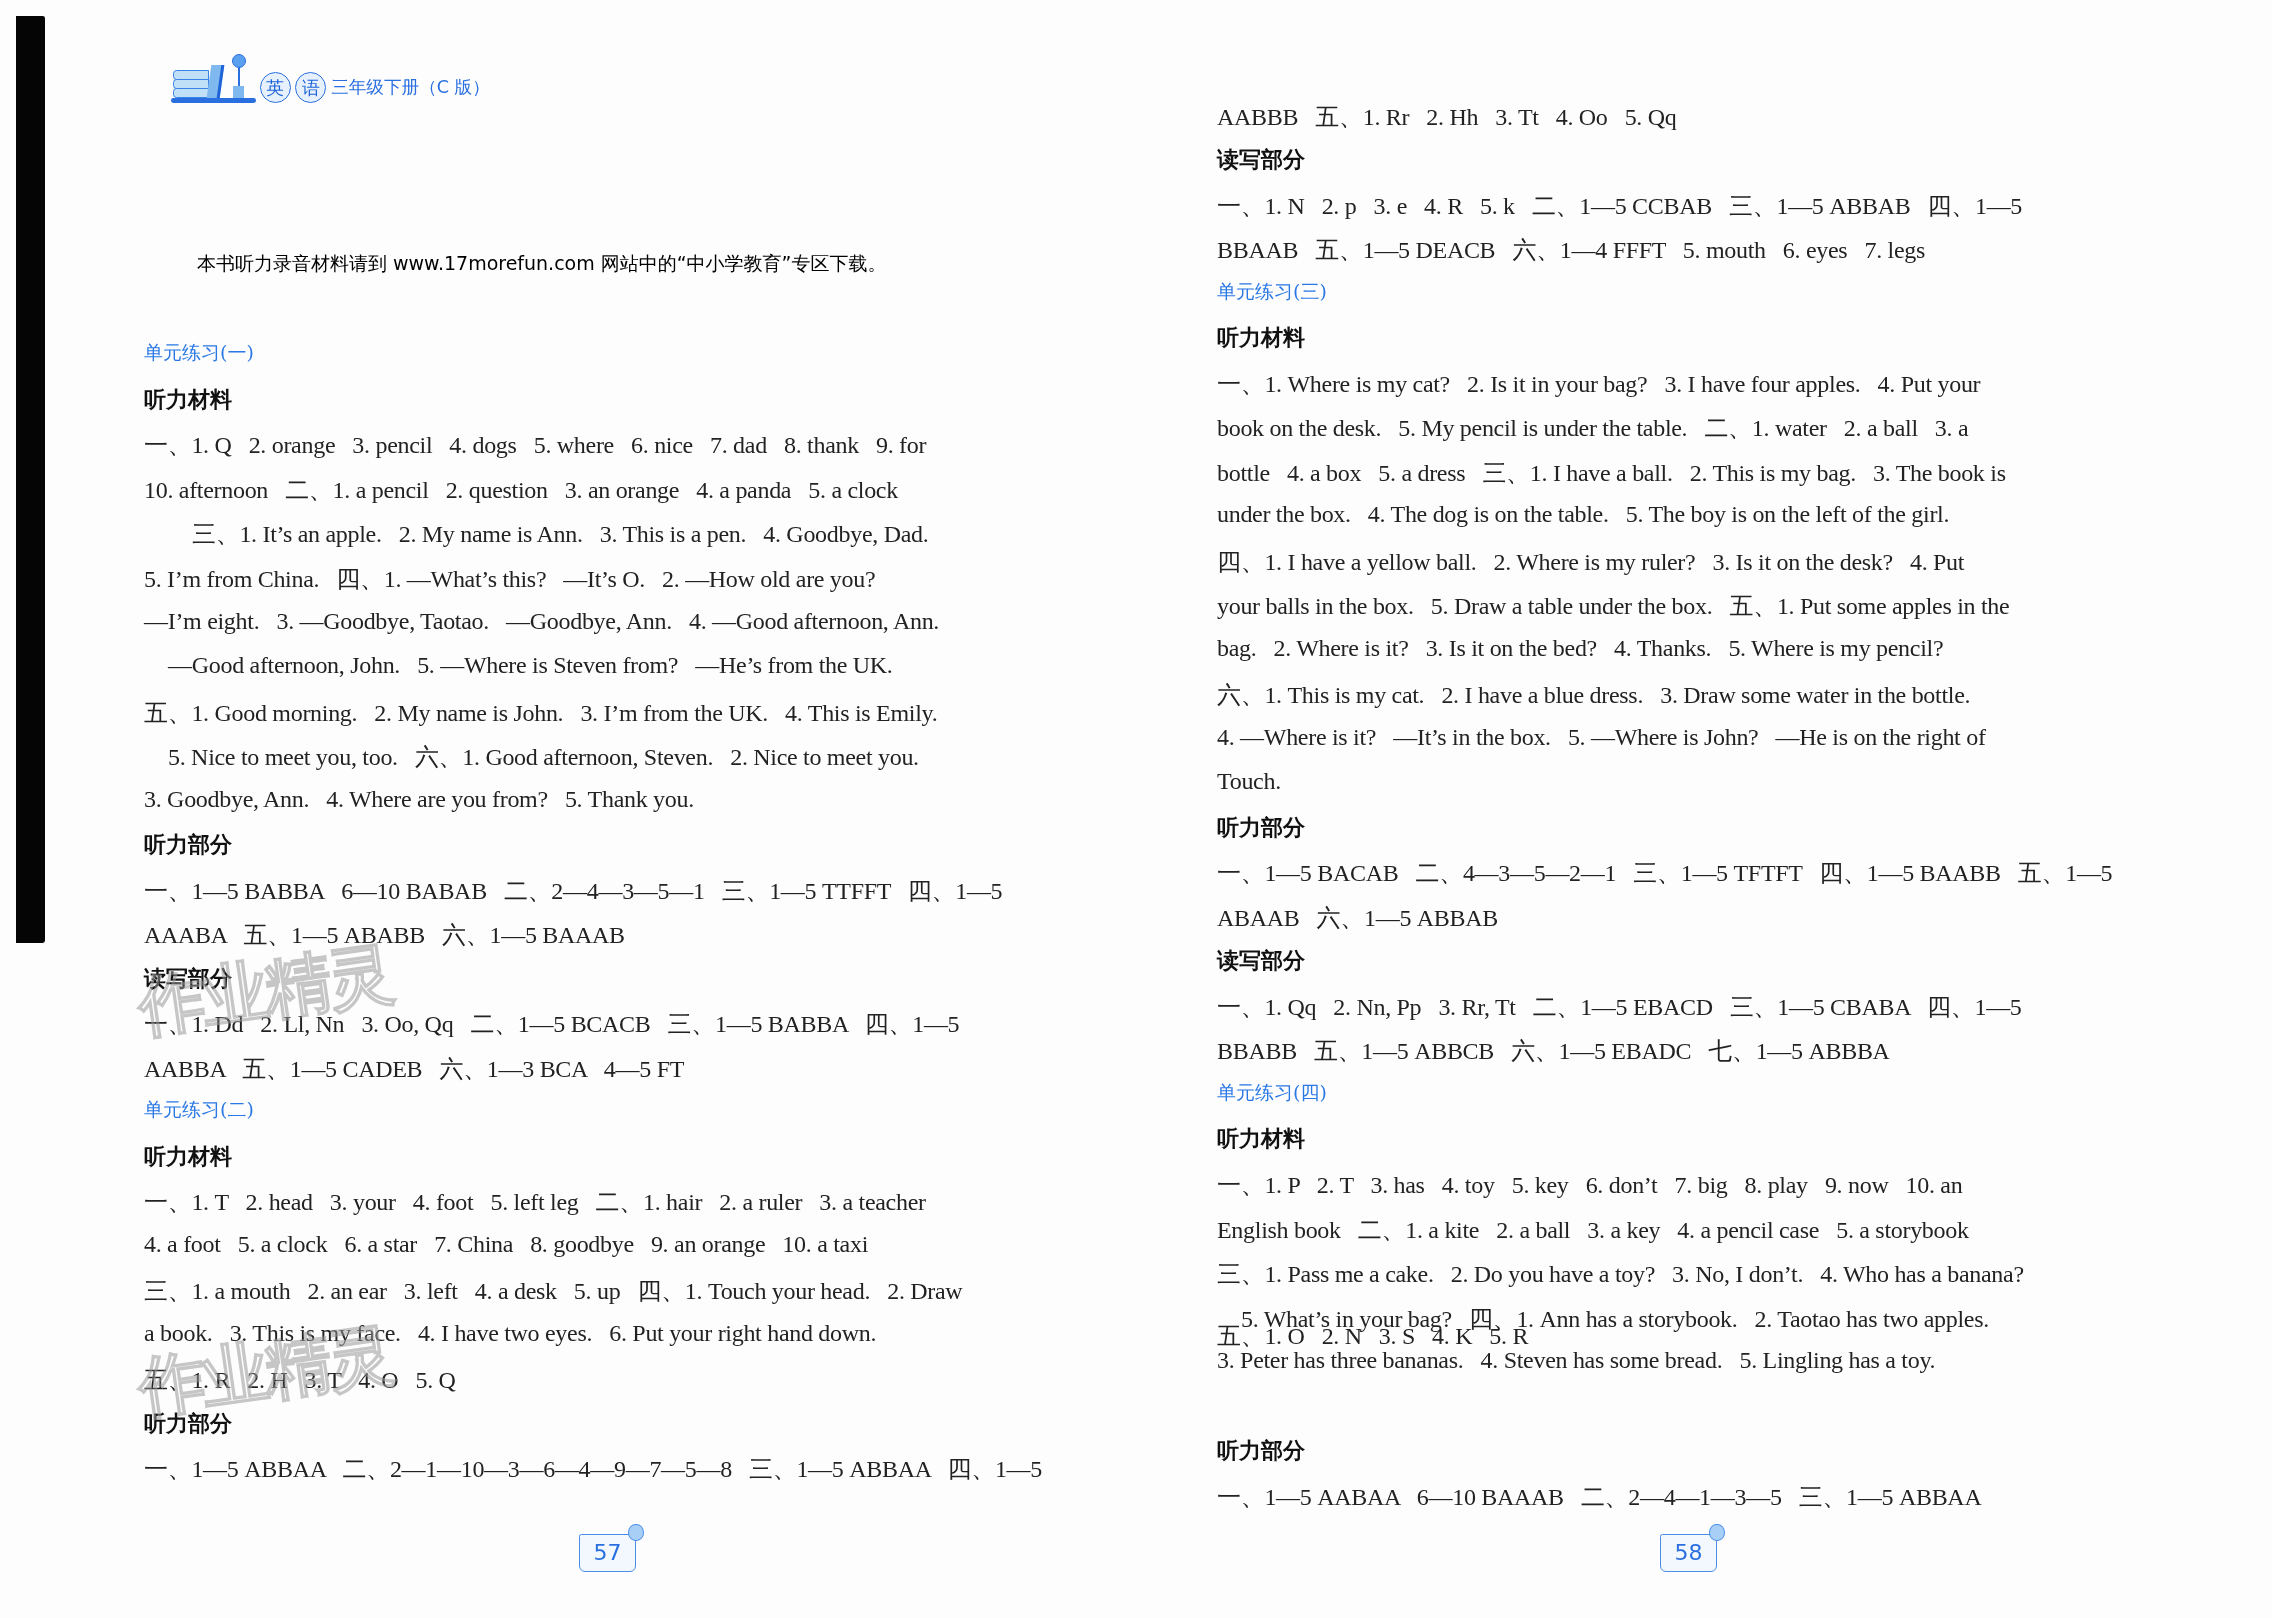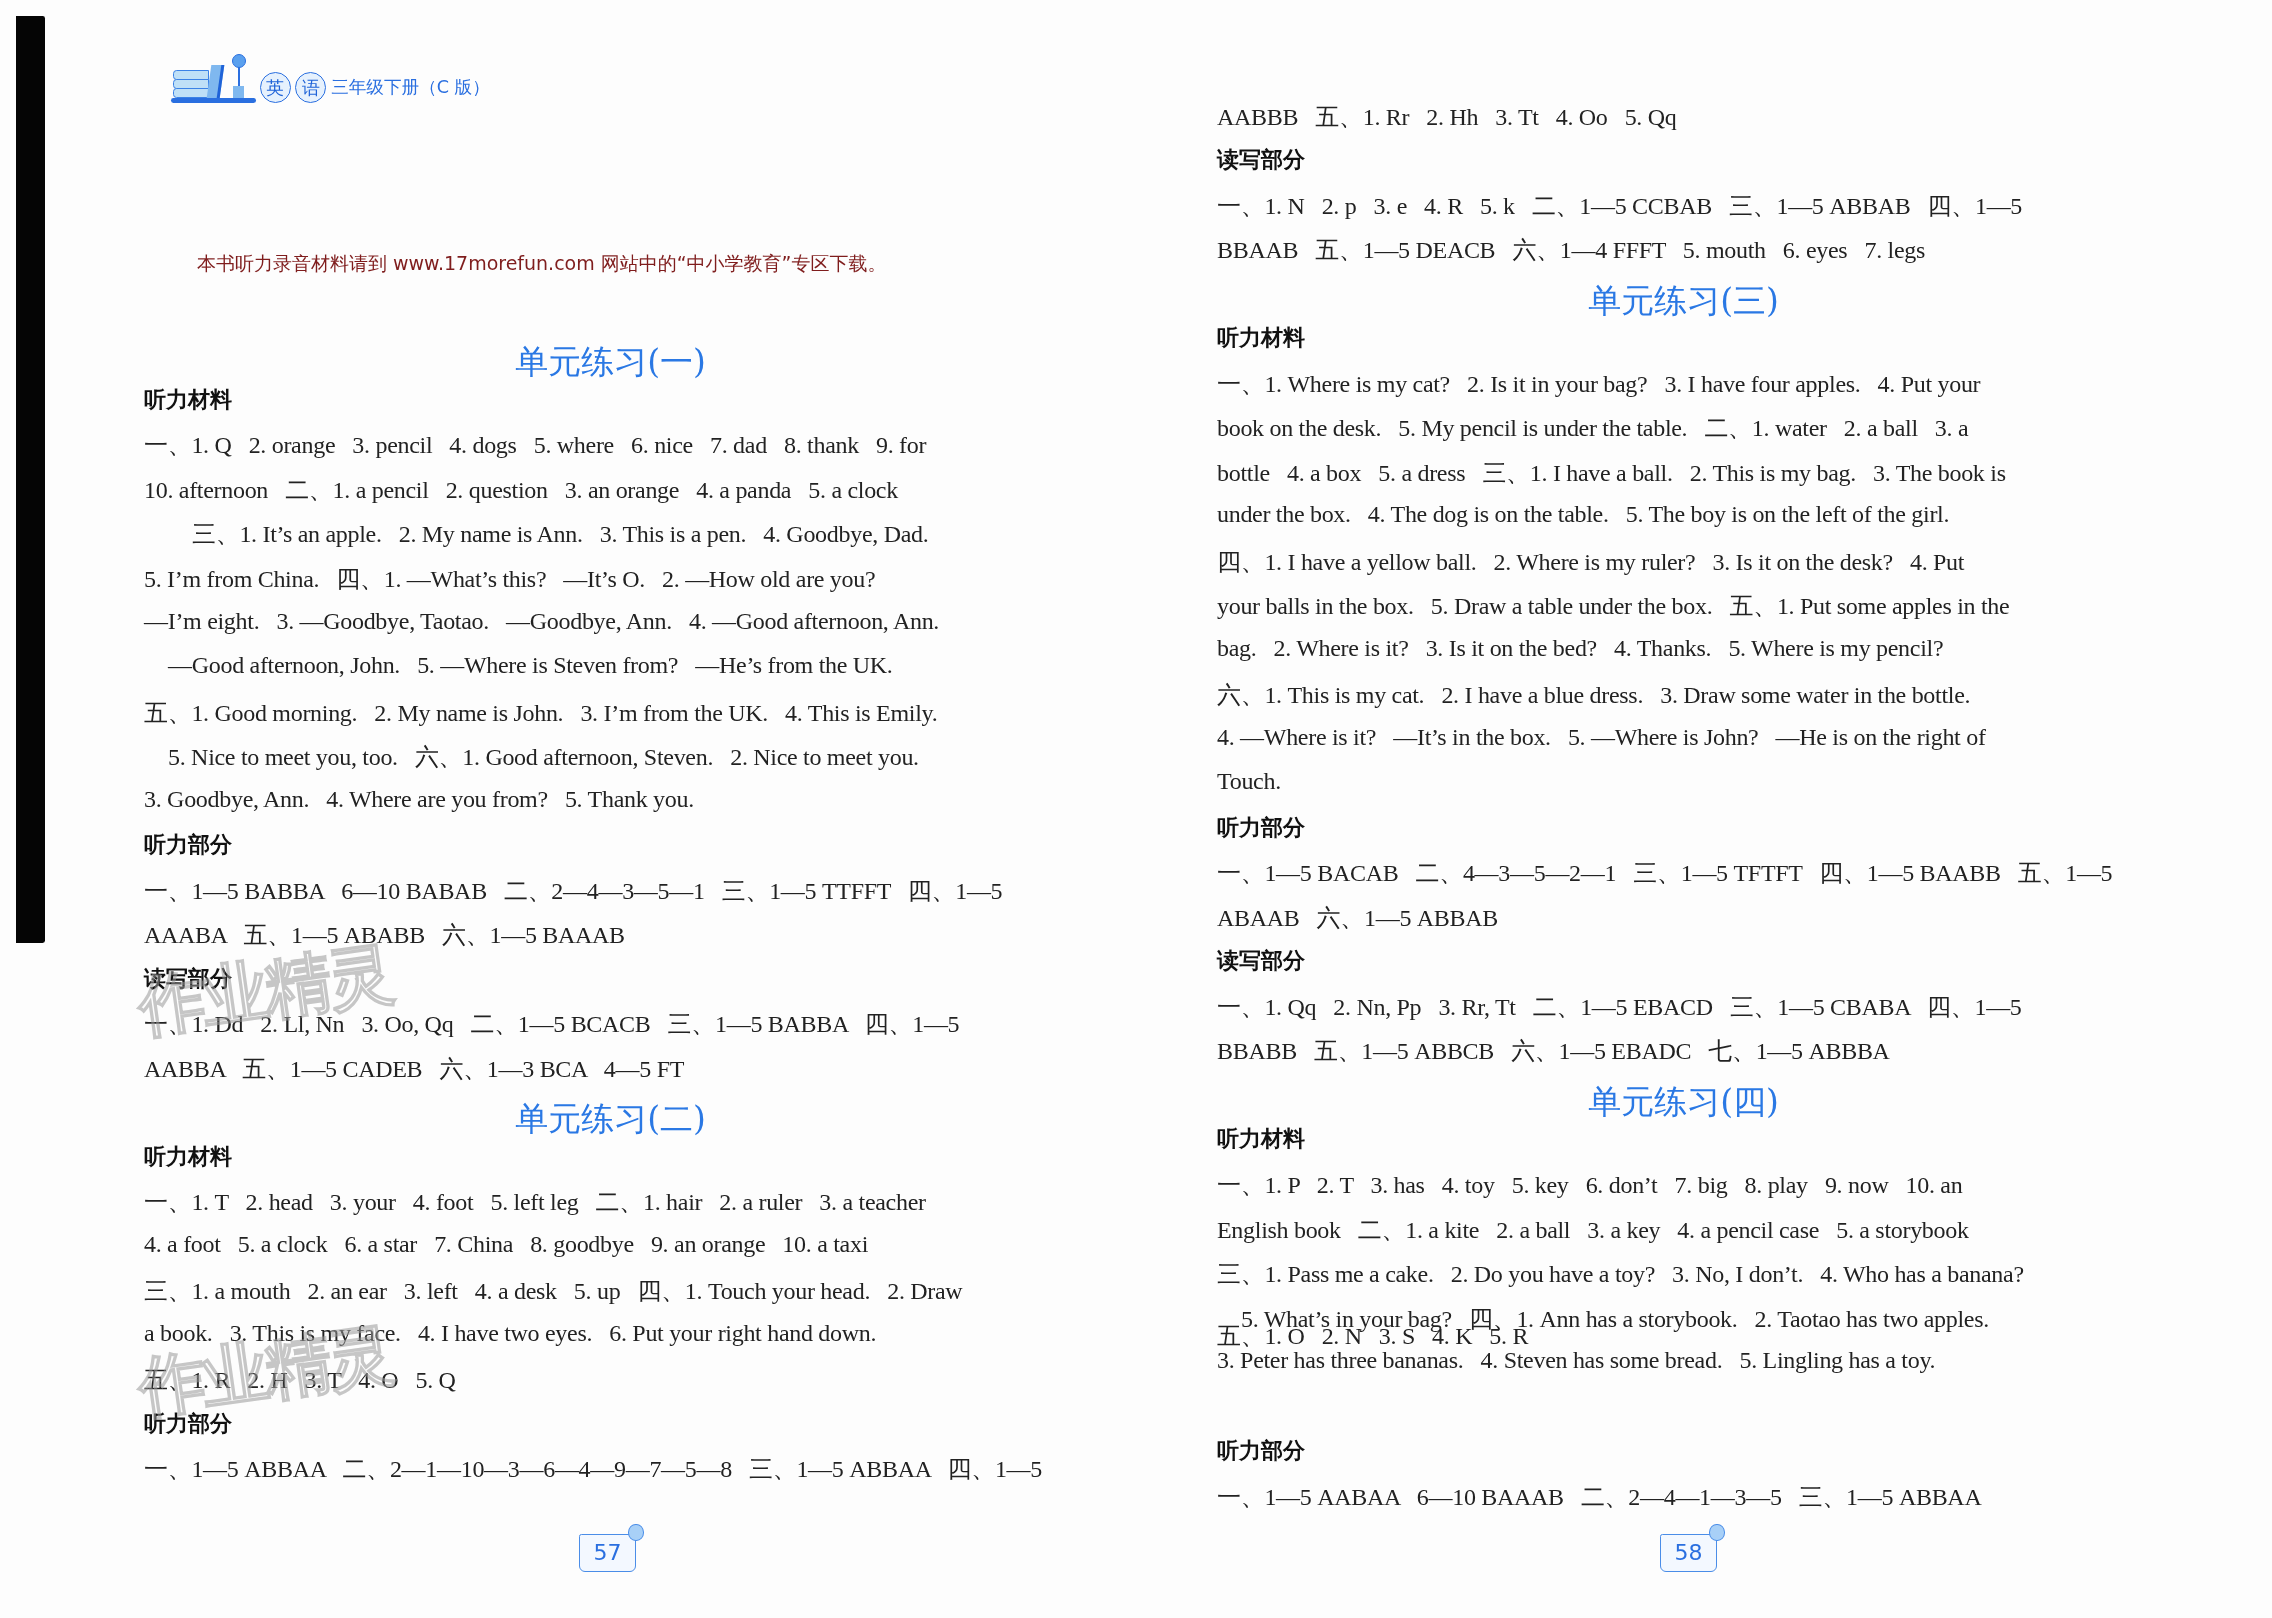--- a/index.html
+++ b/index.html
@@ -16,22 +16,22 @@
   .logo .book { position:absolute; left:2.4px; width:34px; height:7.9px; background:#bfe0f7; border:1.2px solid #3b82e6; border-radius:3.6px 0 0 3.6px; }
   .logo .upright { position:absolute; left:38px; bottom:4.8px; width:9.7px; height:33px; background:#7fb8ef; border-right:3.6px solid #1f63d8; transform:skewX(-8deg); }
   .logo .pot { position:absolute; left:62px; bottom:4.8px; width:11px; height:12px; background:#7fb8ef; }
   .logo .stem { position:absolute; left:67px; bottom:17px; width:1.8px; height:20.6px; background:#2a6fe0; }
   .logo .flower { position:absolute; left:61px; bottom:35px; width:12px; height:12px; border-radius:50%; background:#5aa0ee; border:1.2px solid #2a6fe0; }
   .circ { display:inline-flex; width:29px; height:29px; border:1.8px solid #2a6fe0; border-radius:50%; align-items:center; justify-content:center;
           color:#1f63d8; font-family:"DejaVu Sans",sans-serif; font-size:18px; background:#e6f1fd; margin-right:1.2px; }
   .header-sub { color:#2a6fe0; font-family:"DejaVu Sans",sans-serif; font-size:17.6px; padding-bottom:3.6px; }
   .title { position:absolute; left:0; width:933px; top:144px; text-align:center; color:#1a66e8;
            font-family:"DejaVu Sans",sans-serif; font-weight:bold; font-size:35px; letter-spacing:2.4px; }
-  .note { position:absolute; left:53px; top:251px; font-family:"DejaVu Sans",sans-serif; font-size:19px; color:#7f1d1d; }
-  .unit { position:absolute; left:0; width:933px; text-align:center; color:#2a78e4; font-size:33px; font-family:"DejaVu Serif",serif; }
+  .note { position:absolute; left:53px; top:251px; font-family:"DejaVu Sans",sans-serif; font-size:19px; color:#000000; }
+  .unit { position:absolute; left:0; width:933px; color:#2a78e4; font-size:19px; font-family:"DejaVu Serif",serif; }
   .section { position:absolute; left:0; font-family:"DejaVu Sans",sans-serif; font-weight:bold; font-size:22px; color:#111; }
   .line { position:absolute; left:0; font-size:24px; white-space:pre; letter-spacing:-0.3px; color:#222; }
   .line.indent { left:24px; }
   .pgnum { position:absolute; width:55px; height:36px; border:1.8px solid #4a8de8; border-radius:2.4px 2.4px 6px 6px;
            color:#2a6fe0; font-family:"DejaVu Sans",sans-serif; font-size:22px; text-align:center; line-height:36px; background:#f3f8ff; }
   .pgnum .apple { position:absolute; right:-8.5px; top:-11px; width:13.3px; height:14.5px; border-radius:50%; background:#a8d0f7; border:1.2px solid #4a8de8; }
   .watermark { position:absolute; font-family:"DejaVu Sans",sans-serif; font-weight:bold; font-size:67px; color:transparent;
                -webkit-text-stroke:1.2px #9a9a9a; transform:rotate(-8deg); opacity:0.55; letter-spacing:-3.6px; }
 </style>
 </head>

